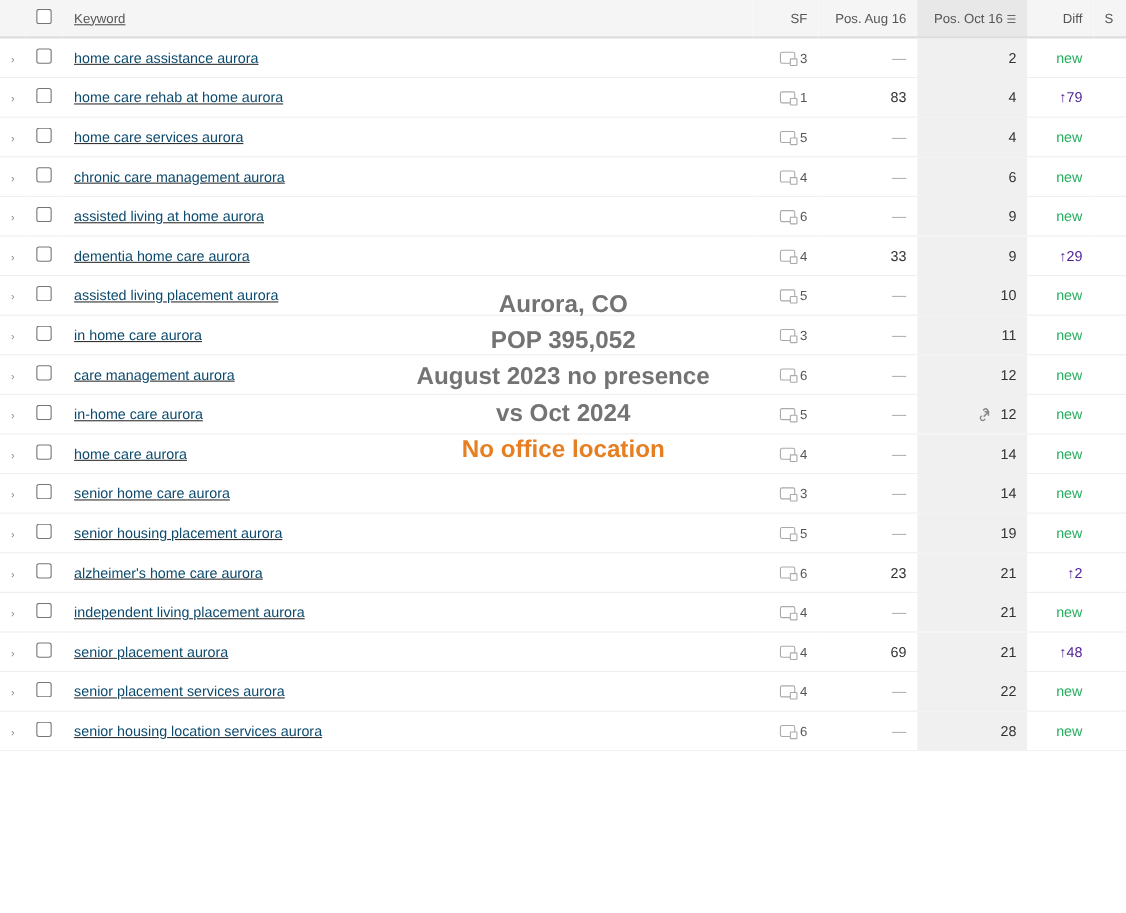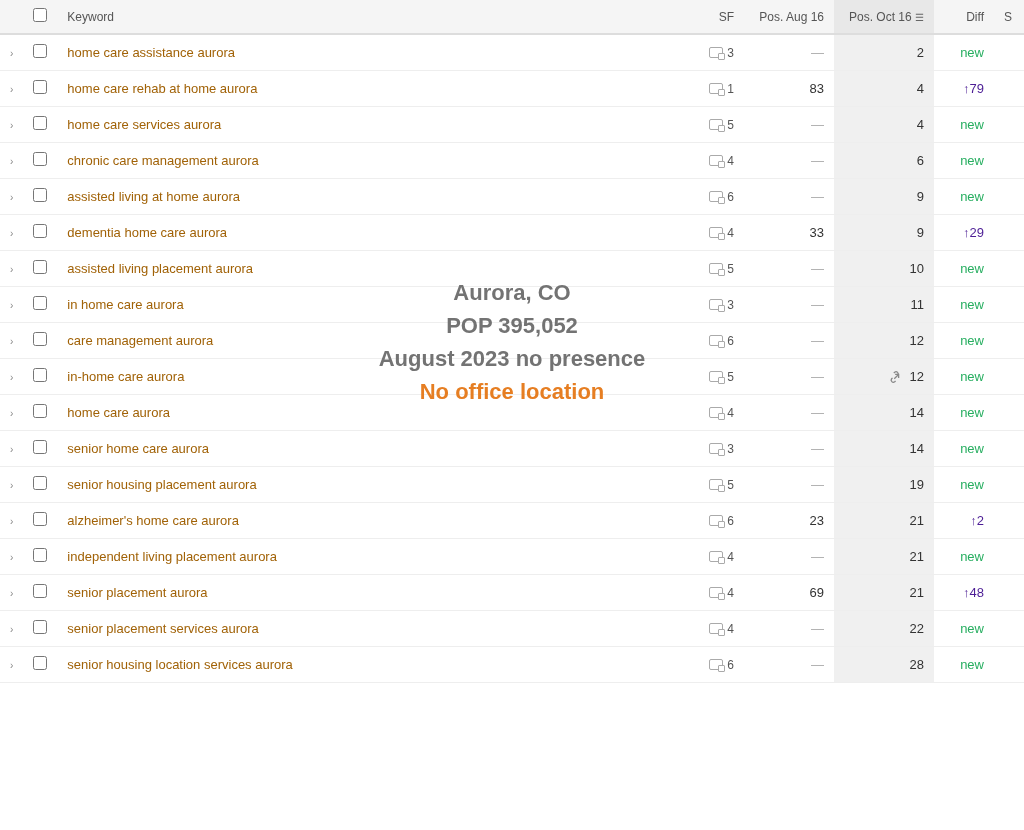--- a/index.html
+++ b/index.html
@@ -45,20 +45,21 @@
     .col-expand {
       width: 20px;
       color: #888;
       cursor: pointer;
     }
     .col-check {
       width: 30px;
     }
     .col-keyword {
       min-width: 320px;
+      text-decoration: underline;
     }
     .col-sf {
       width: 60px;
       text-align: right;
     }
     .col-pos-aug {
       width: 90px;
       text-align: right;
     }
     .col-pos-oct {
@@ -67,21 +68,21 @@
       background: #f0f0f0;
     }
     .col-diff {
       width: 60px;
       text-align: right;
     }
     .col-s {
       width: 30px;
     }
     .keyword-link {
-      color: #a16207;
+      color: #0c4a6e;
       text-decoration: none;
       font-size: 13px;
     }
     .expand-arrow {
       display: inline-block;
       color: #888;
       font-size: 10px;
       cursor: pointer;
       user-select: none;
     }
@@ -180,20 +181,21 @@
     }
   </style>
 </head>
 <body>
 
 <div class="table-container annotation-wrapper">
   <div class="overlay-annotation">
     <div class="overlay-text-red">Aurora, CO</div>
     <div class="overlay-text-red">POP 395,052</div>
     <div class="overlay-text-red">August 2023 no presence</div>
+    <div class="overlay-text-red">vs Oct 2024</div>
     <div class="overlay-text-orange">No office location</div>
   </div>
 
   <table>
     <thead>
       <tr>
         <th class="col-expand"></th>
         <th class="col-check">
           <input type="checkbox" style="">
         </th>

